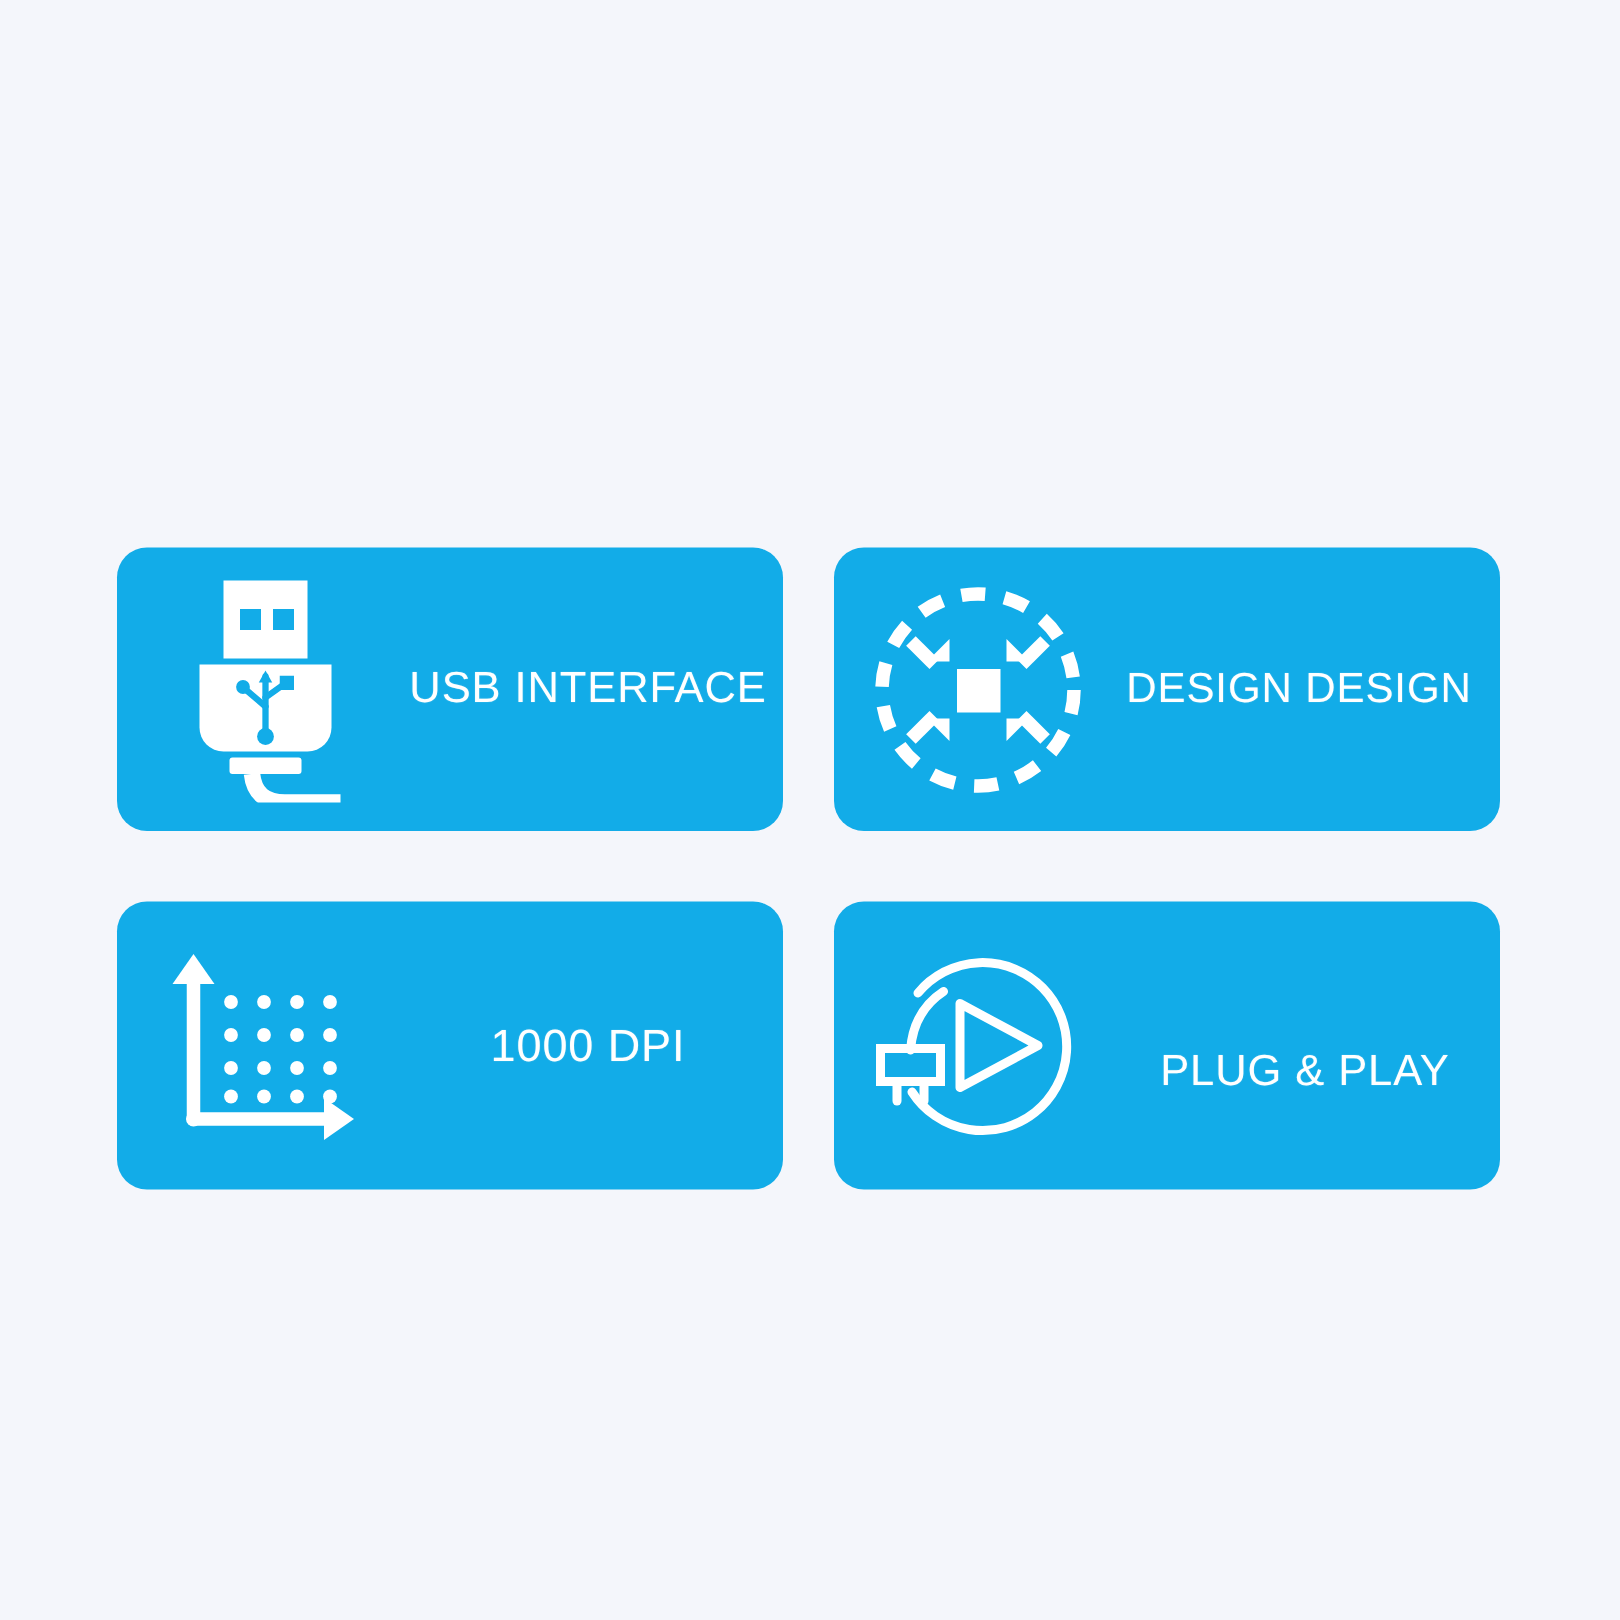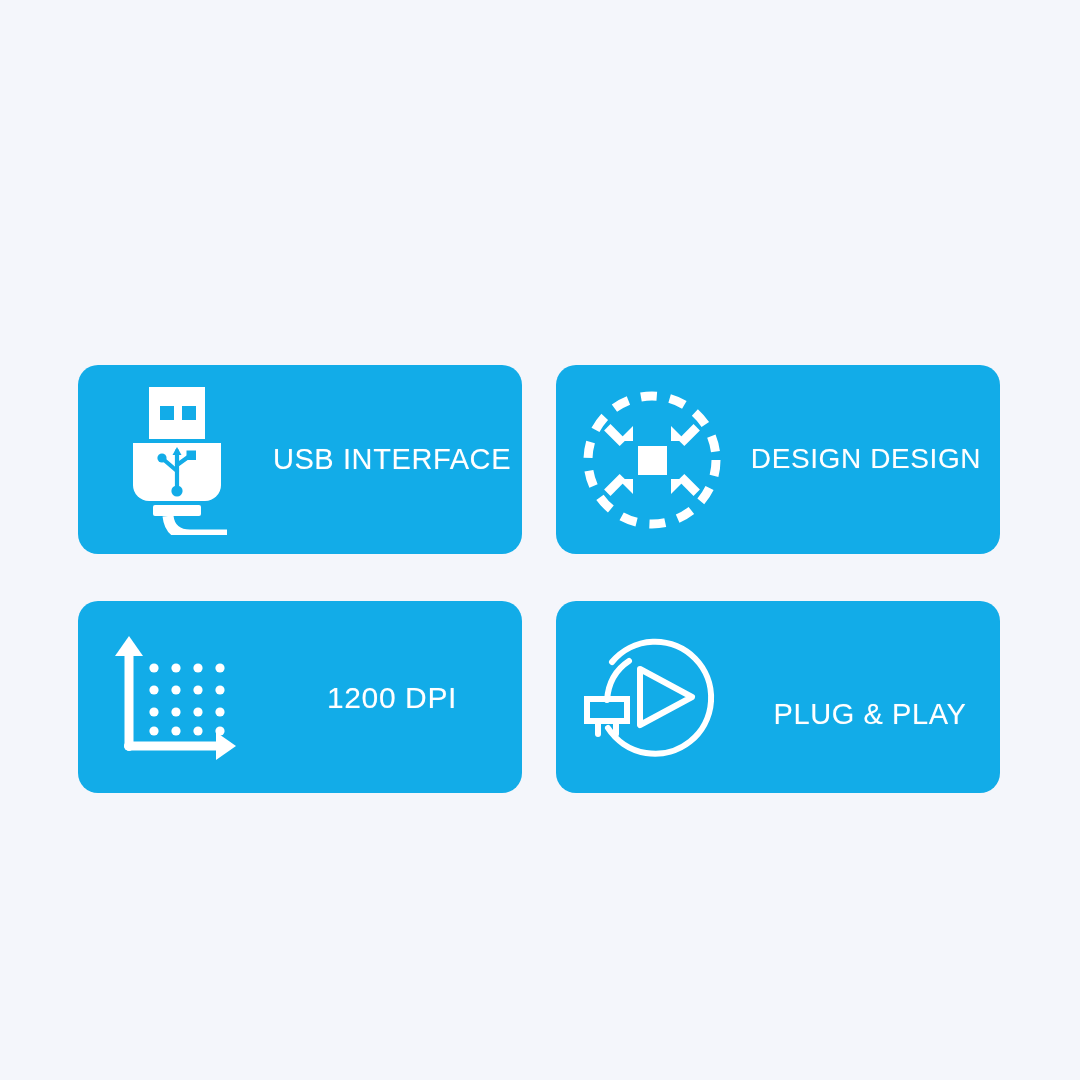--- a/index.html
+++ b/index.html
@@ -163,21 +163,21 @@
             <circle cx="64" cy="80" r="4.6"></circle>
             <circle cx="86" cy="80" r="4.6"></circle>
             <circle cx="108" cy="80" r="4.6"></circle>
           <circle cx="42" cy="99" r="4.6"></circle>
             <circle cx="64" cy="99" r="4.6"></circle>
             <circle cx="86" cy="99" r="4.6"></circle>
             <circle cx="108" cy="99" r="4.6"></circle>
         </g>
       </svg>
     </div>
-    <div class="card-label">1200 DPI</div>
+    <div class="card-label">1000 DPI</div>
   </div>
 
   <div class="feature-card" id="card-plug">
     <div class="card-icon-slot">
       <svg width="152" height="146" viewBox="0 0 152 146">
 
         <path d="M32 104
                  A 56 56 0 1 0 36 38" fill="none" stroke="#ffffff" stroke-width="6" stroke-linecap="round"></path>
 
         <path d="M31 76 q2 -26 22 -39" fill="none" stroke="#ffffff" stroke-width="6" stroke-linecap="round"></path>

